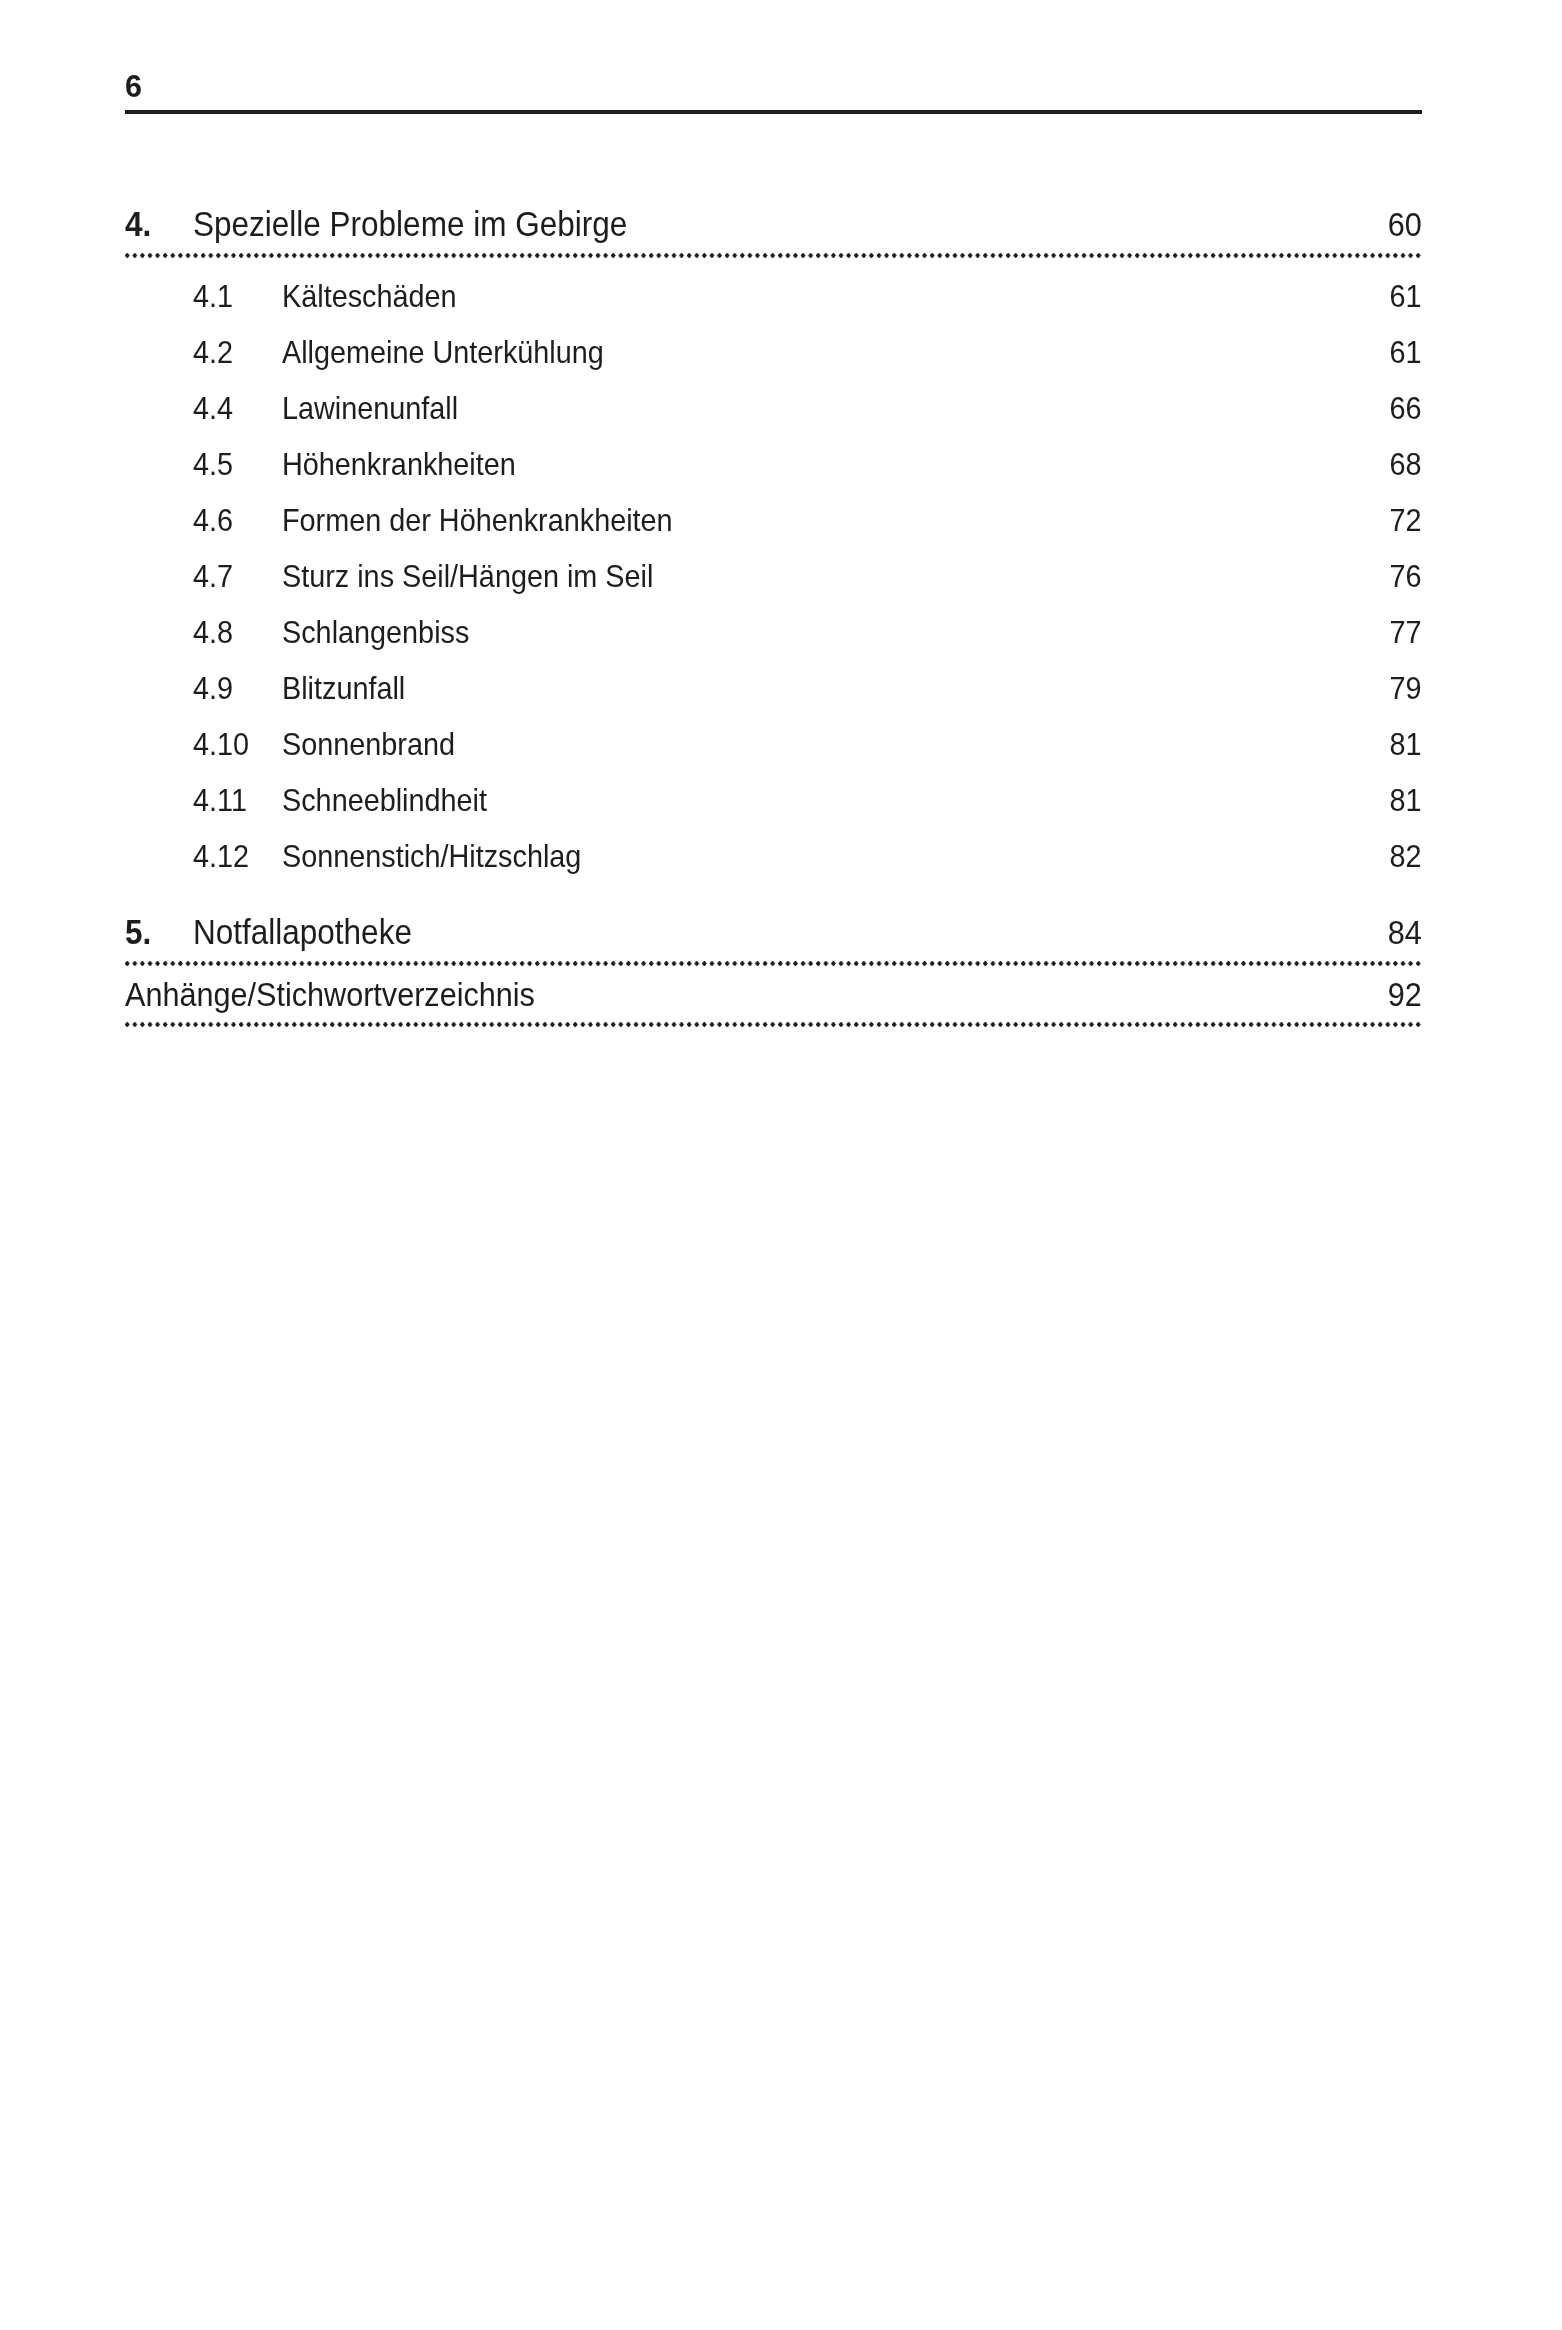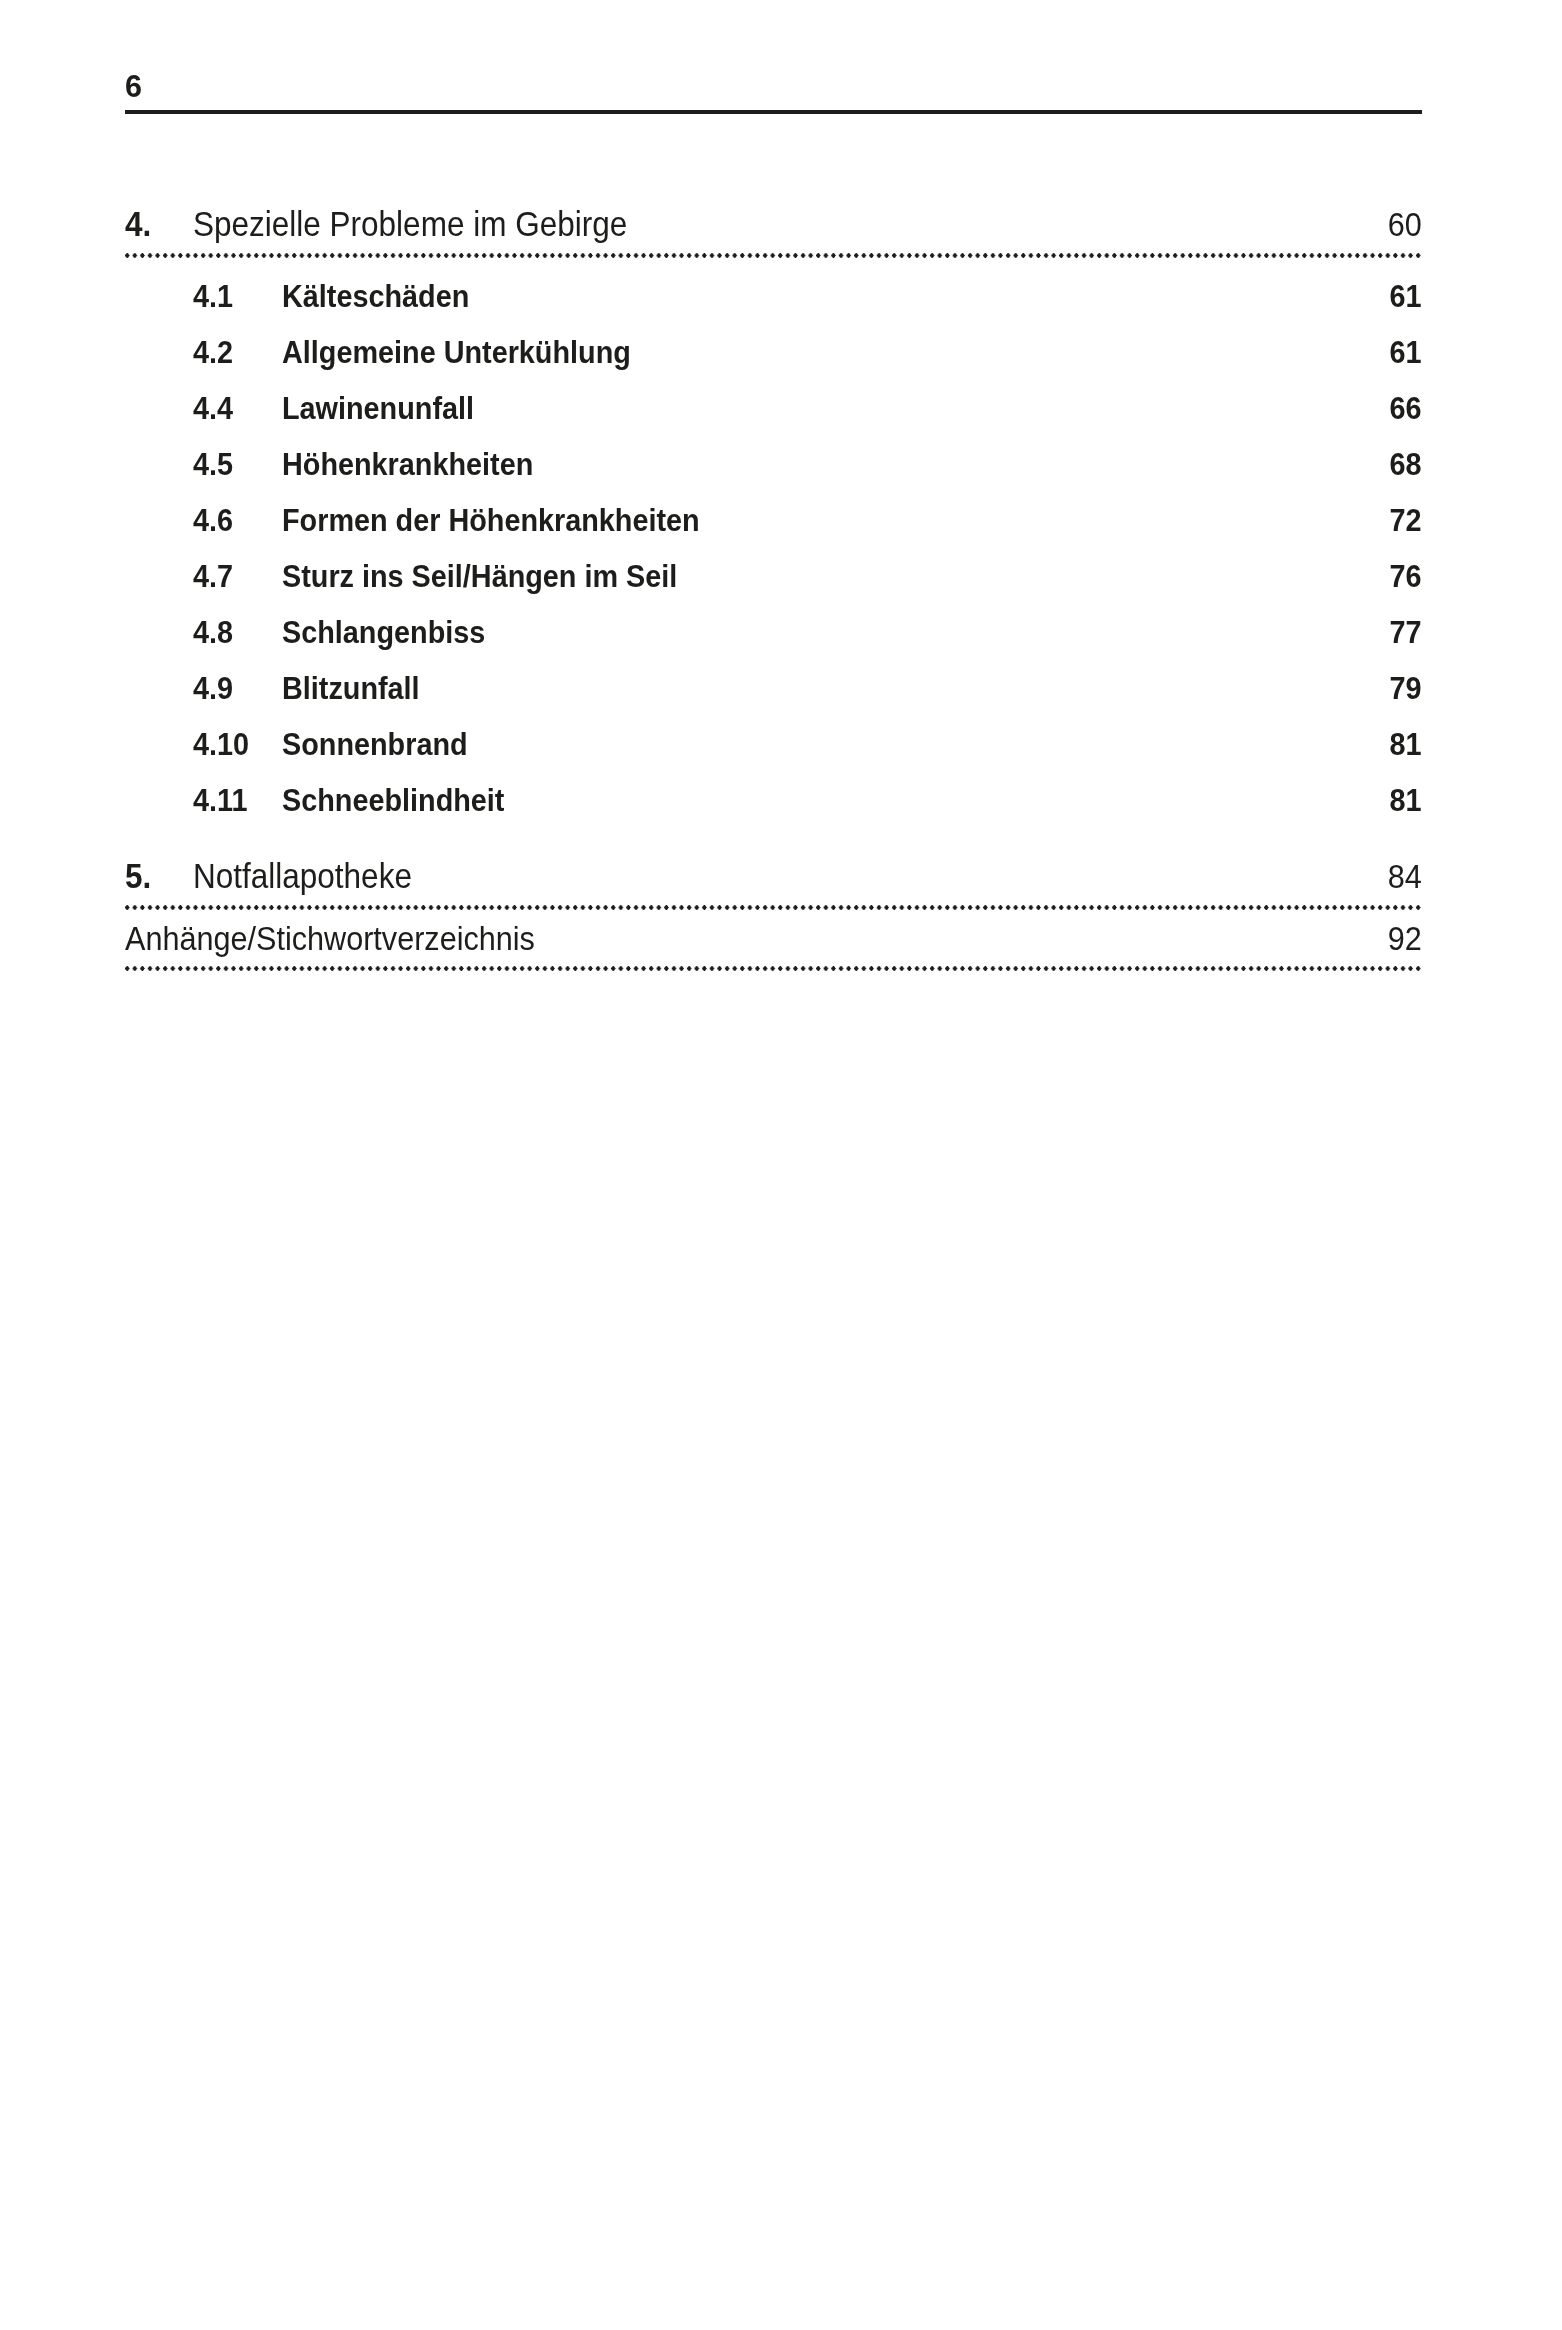--- a/index.html
+++ b/index.html
@@ -68,21 +68,20 @@
     transform-origin:100% 50%;
     white-space:nowrap;
   }
   
   .entries{ margin-top:10.7px; }
   .entry-row{
     display:flex;
     align-items:center;
     height:56px;
     font-size:32px;
-    font-weight:bold;
   }
   .entry-num{
     margin-left:68px;
     width:89px;
     transform:scaleX(0.9);
     transform-origin:0 50%;
     white-space:nowrap;
   }
   .entry-title{
     flex:1;
@@ -179,20 +178,25 @@
           <div class="entry-row">
             <span class="entry-num">4.10</span>
             <span class="entry-title">Sonnenbrand</span>
             <span class="entry-page">81</span>
           </div>
           <div class="entry-row">
             <span class="entry-num">4.11</span>
             <span class="entry-title">Schneeblindheit</span>
             <span class="entry-page">81</span>
           </div>
+          <div class="entry-row">
+            <span class="entry-num">4.12</span>
+            <span class="entry-title">Sonnenstich/Hitzschlag</span>
+            <span class="entry-page">82</span>
+          </div>
         </div>
       </section>
       <section class="section-block">
         <div class="sec-row">
           <span class="sec-num">5.</span>
           <span class="sec-title">Notfallapotheke</span>
           <span class="sec-page">84</span>
         </div>
         <div class="leader"></div>
         <div class="entries">

